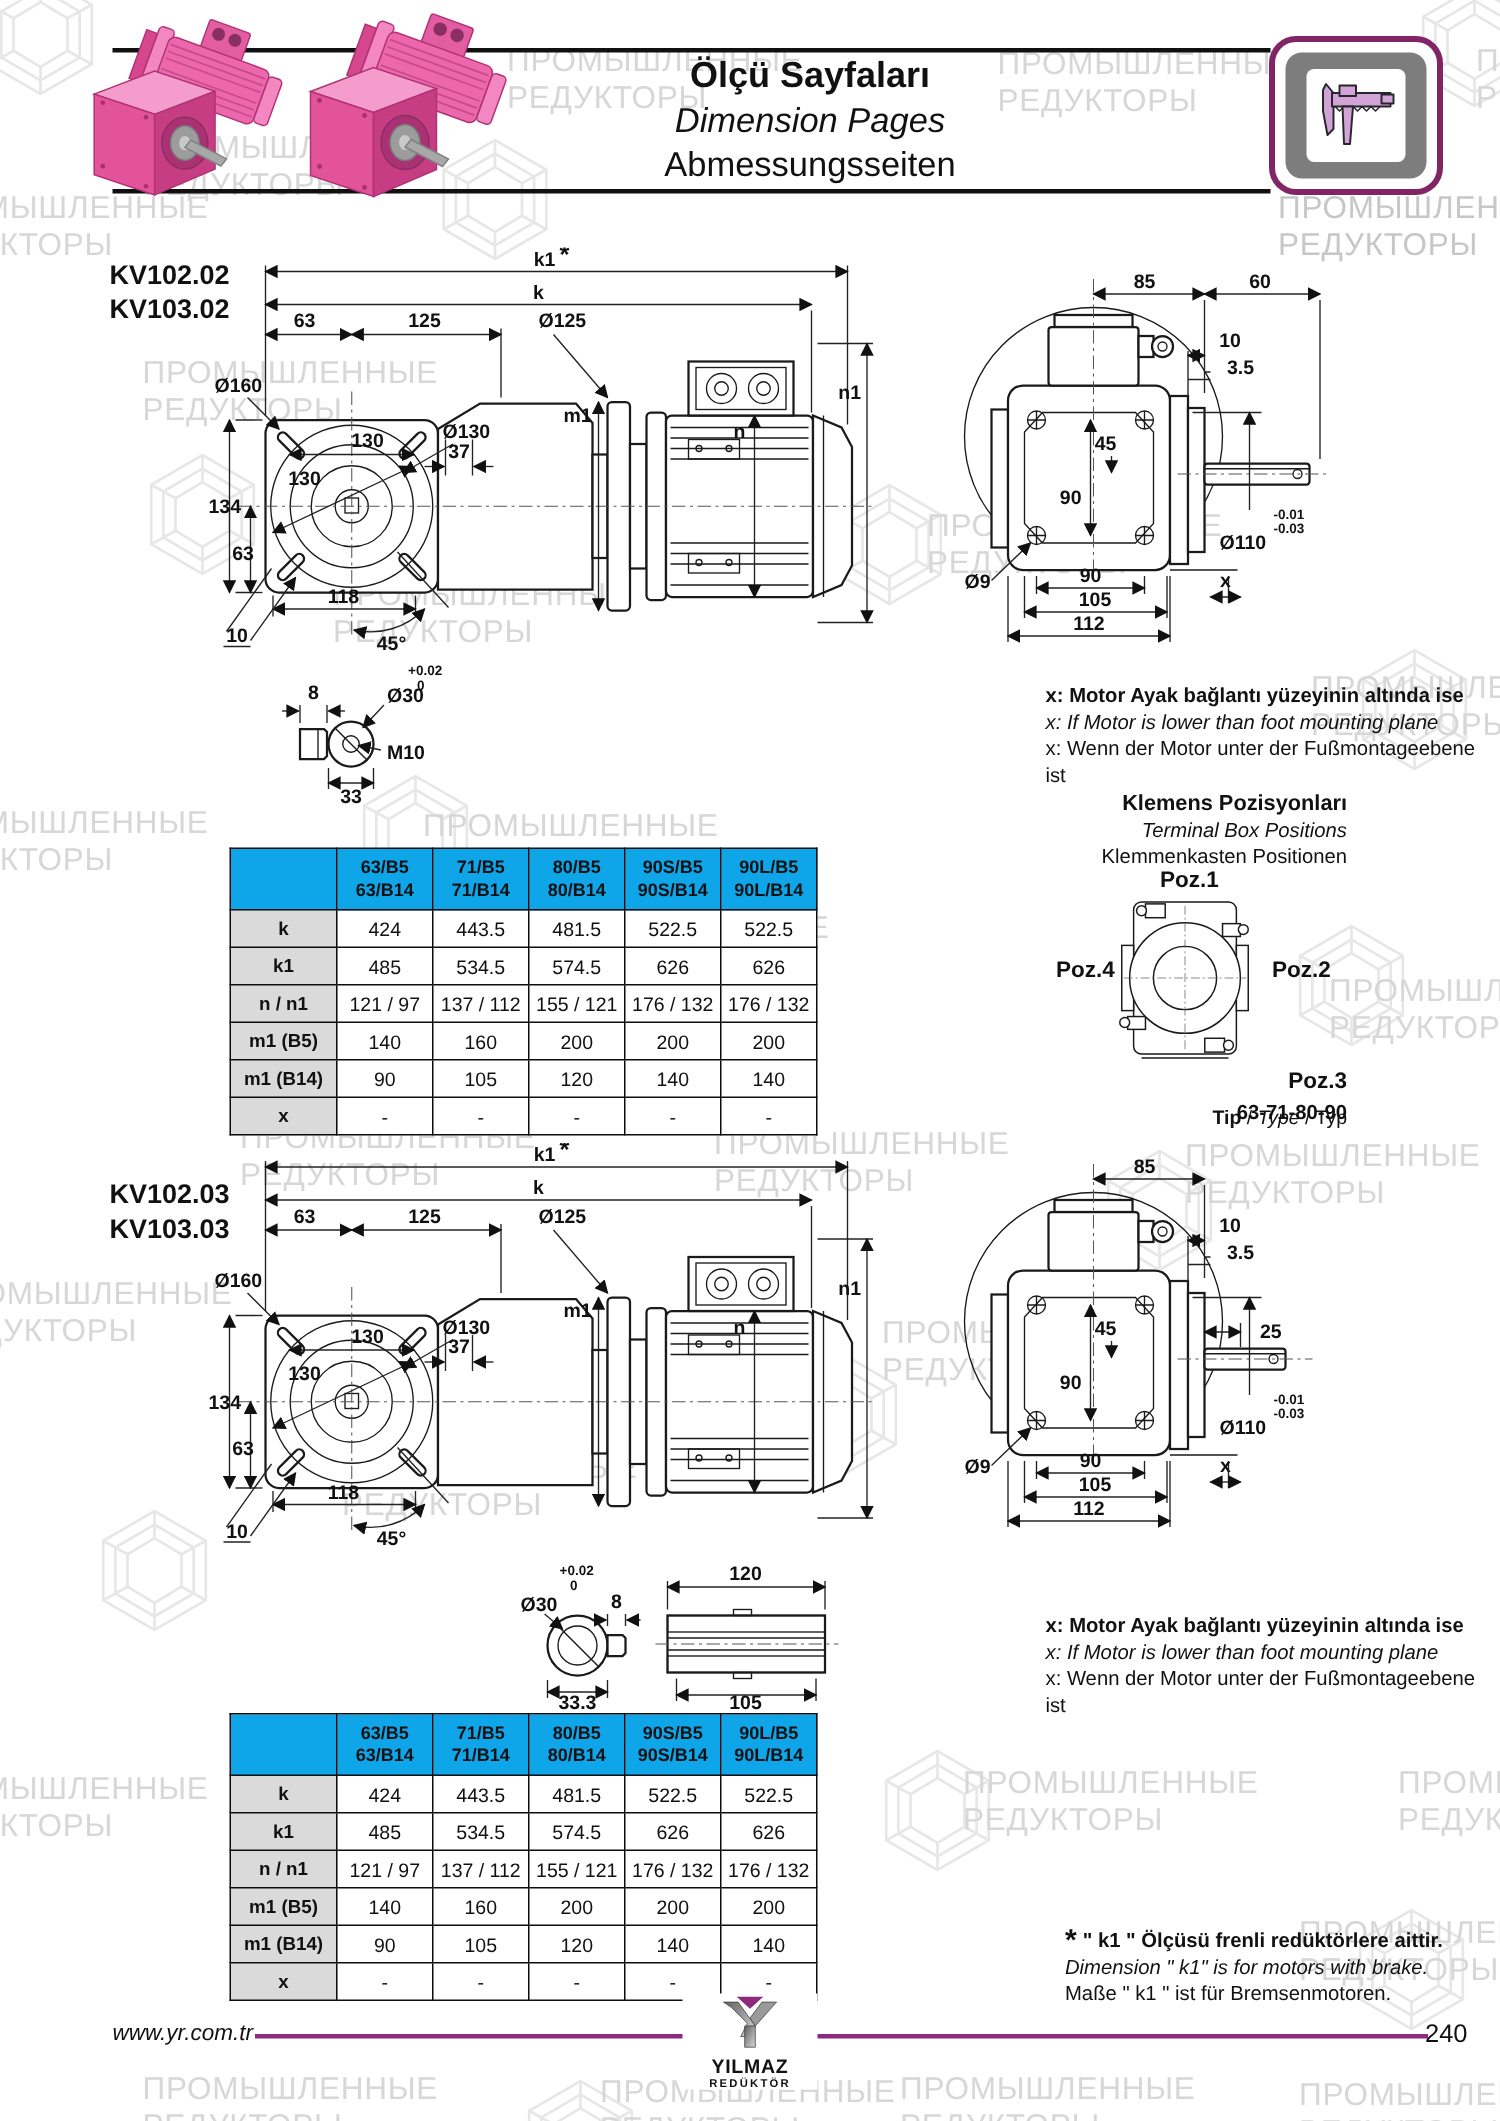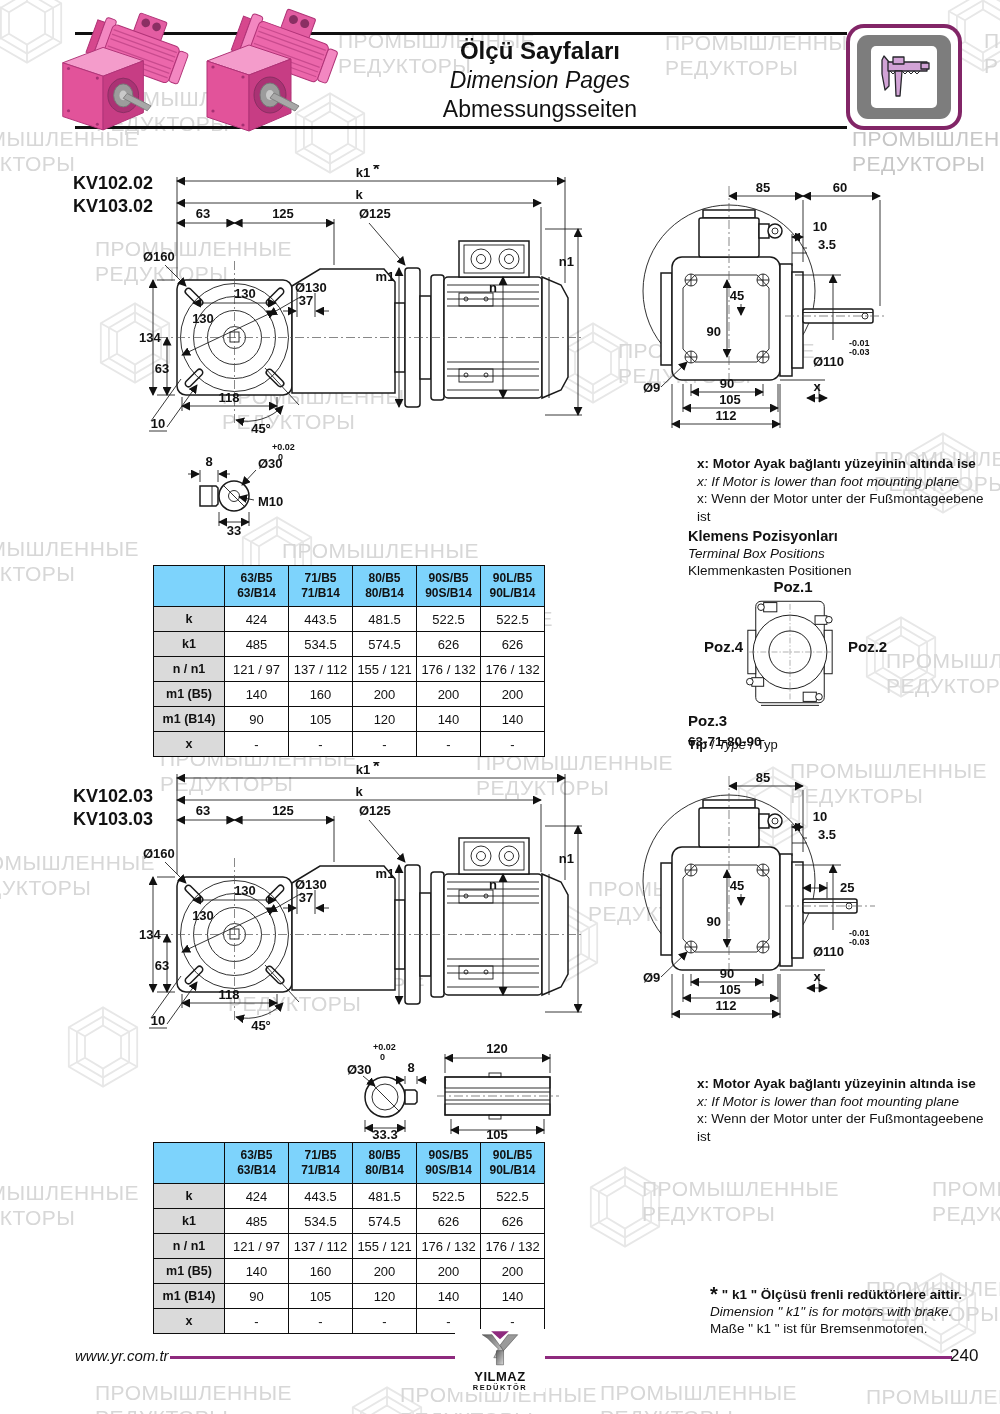--- a/index.html
+++ b/index.html
@@ -28,33 +28,33 @@
   .cal-w{position:absolute;inset:4px;background:#fff;border-radius:14px;}
   .cal-g{position:absolute;inset:7px;background:#7d7d7d;border-radius:11px;
          display:flex;align-items:center;justify-content:center;}
   .cal-p{width:66px;height:62px;background:#fff;border-radius:5px;
          display:flex;align-items:center;justify-content:center;}
   
   .kv{position:absolute;z-index:1;font-size:18px;font-weight:bold;line-height:1.25;}
   .mnote{position:absolute;z-index:1;font-size:13.5px;line-height:1.3;margin-left:19px;}
   .mnote .l1{font-weight:bold;} .mnote .l2{font-style:italic;}
   .kl{position:absolute;z-index:1;left:688px;top:528px;width:300px;height:250px;}
-  .kl .c{position:absolute;left:0;width:210px;text-align:left;}
+  .kl .c{position:absolute;left:0;width:210px;text-align:right;}
   .kl-t1{top:0;font-size:14.5px;font-weight:bold;}
   .kl-t2{top:18px;font-size:13.5px;font-style:italic;}
   .kl-t3{top:35px;font-size:13.5px;}
   .poz{position:absolute;font-size:15px;font-weight:bold;}
   .kl-range{top:206px;font-size:13.5px;font-weight:bold;}
   .kl-tip{top:209px;font-size:13px;}
   .kl-tip .t1{font-weight:bold;} .kl-tip .t2{font-style:italic;}
   
   .tblwrap{position:absolute;z-index:1;}
   table.dim-table{border-collapse:collapse;background:#fff;}
   .dim-table th,.dim-table td{border:1.6px solid #0d0d0d;padding:0 3px;text-align:center;vertical-align:middle;}
-  .dim-table thead th{width:57px;height:40px;background:#7dd3fc;font-weight:bold;font-size:12px;
+  .dim-table thead th{width:57px;height:40px;background:#0ea5e9;font-weight:bold;font-size:12px;
                       line-height:1.25;white-space:pre-line;text-align:center;}
   .dim-table thead th.corner{width:64px;}
   .dim-table tbody th{background:#dadada;font-size:12.5px;font-weight:bold;height:24px;}
   .dim-table tbody td{font-size:13px;height:24px;text-align:center;}
   
   .fnote{position:absolute;z-index:1;left:710px;top:1280px;width:280px;font-size:13.5px;line-height:1.22;}
   .fnote .fstar{font-size:20px;font-weight:bold;position:relative;top:2px;margin-right:4px;}
   .fnote .l1{font-weight:bold;} .fnote .l2{font-style:italic;}
   
   .furl{position:absolute;z-index:1;left:75px;top:1347px;font-size:15px;font-style:italic;}

